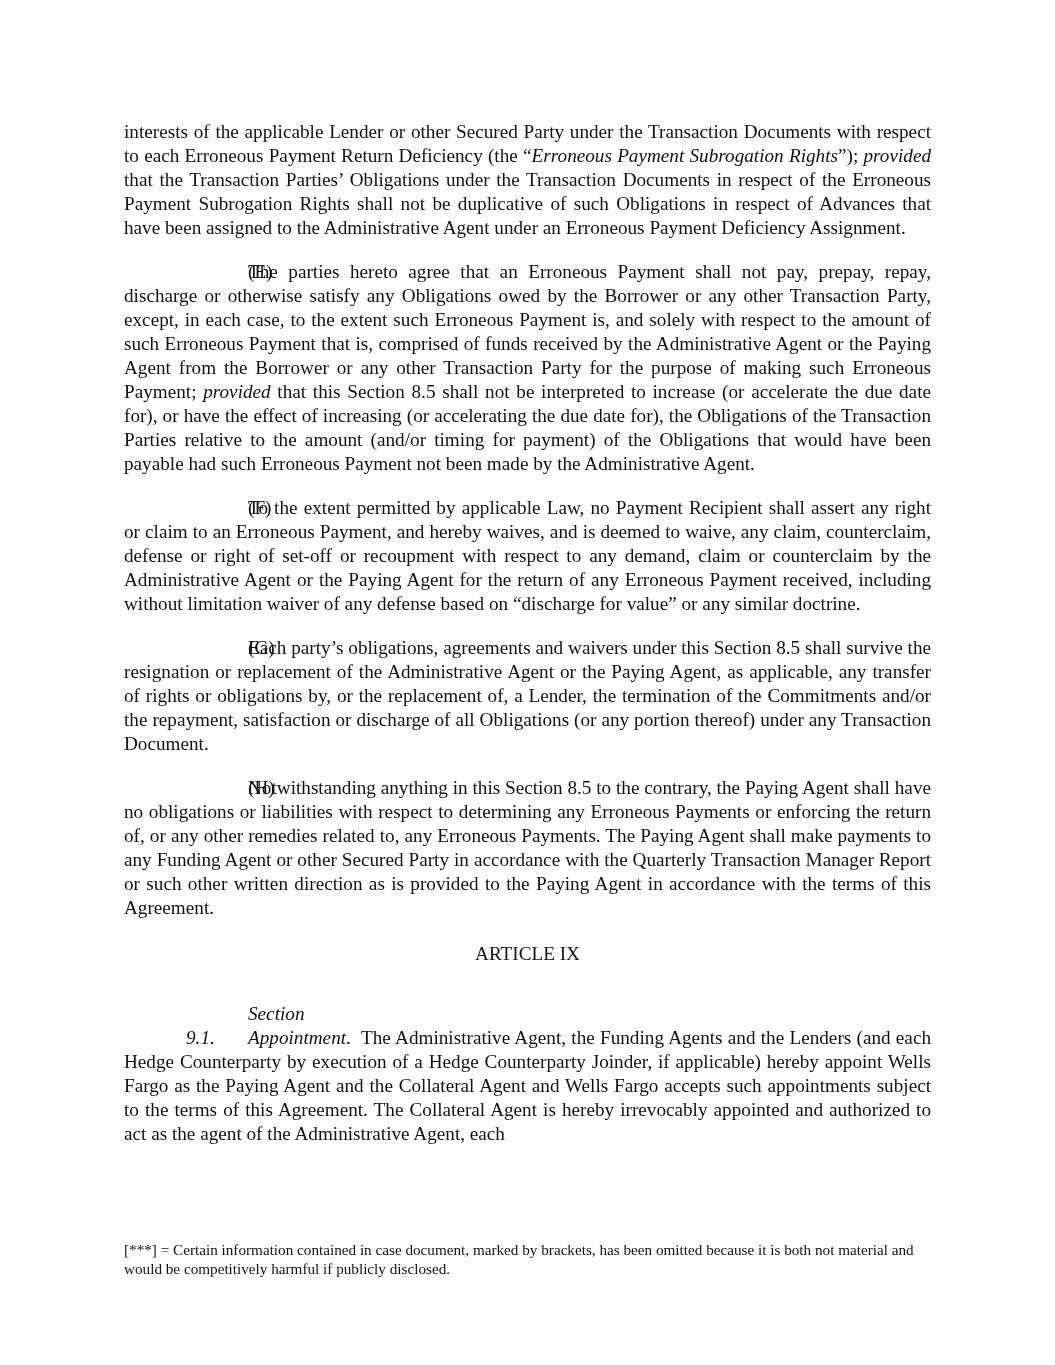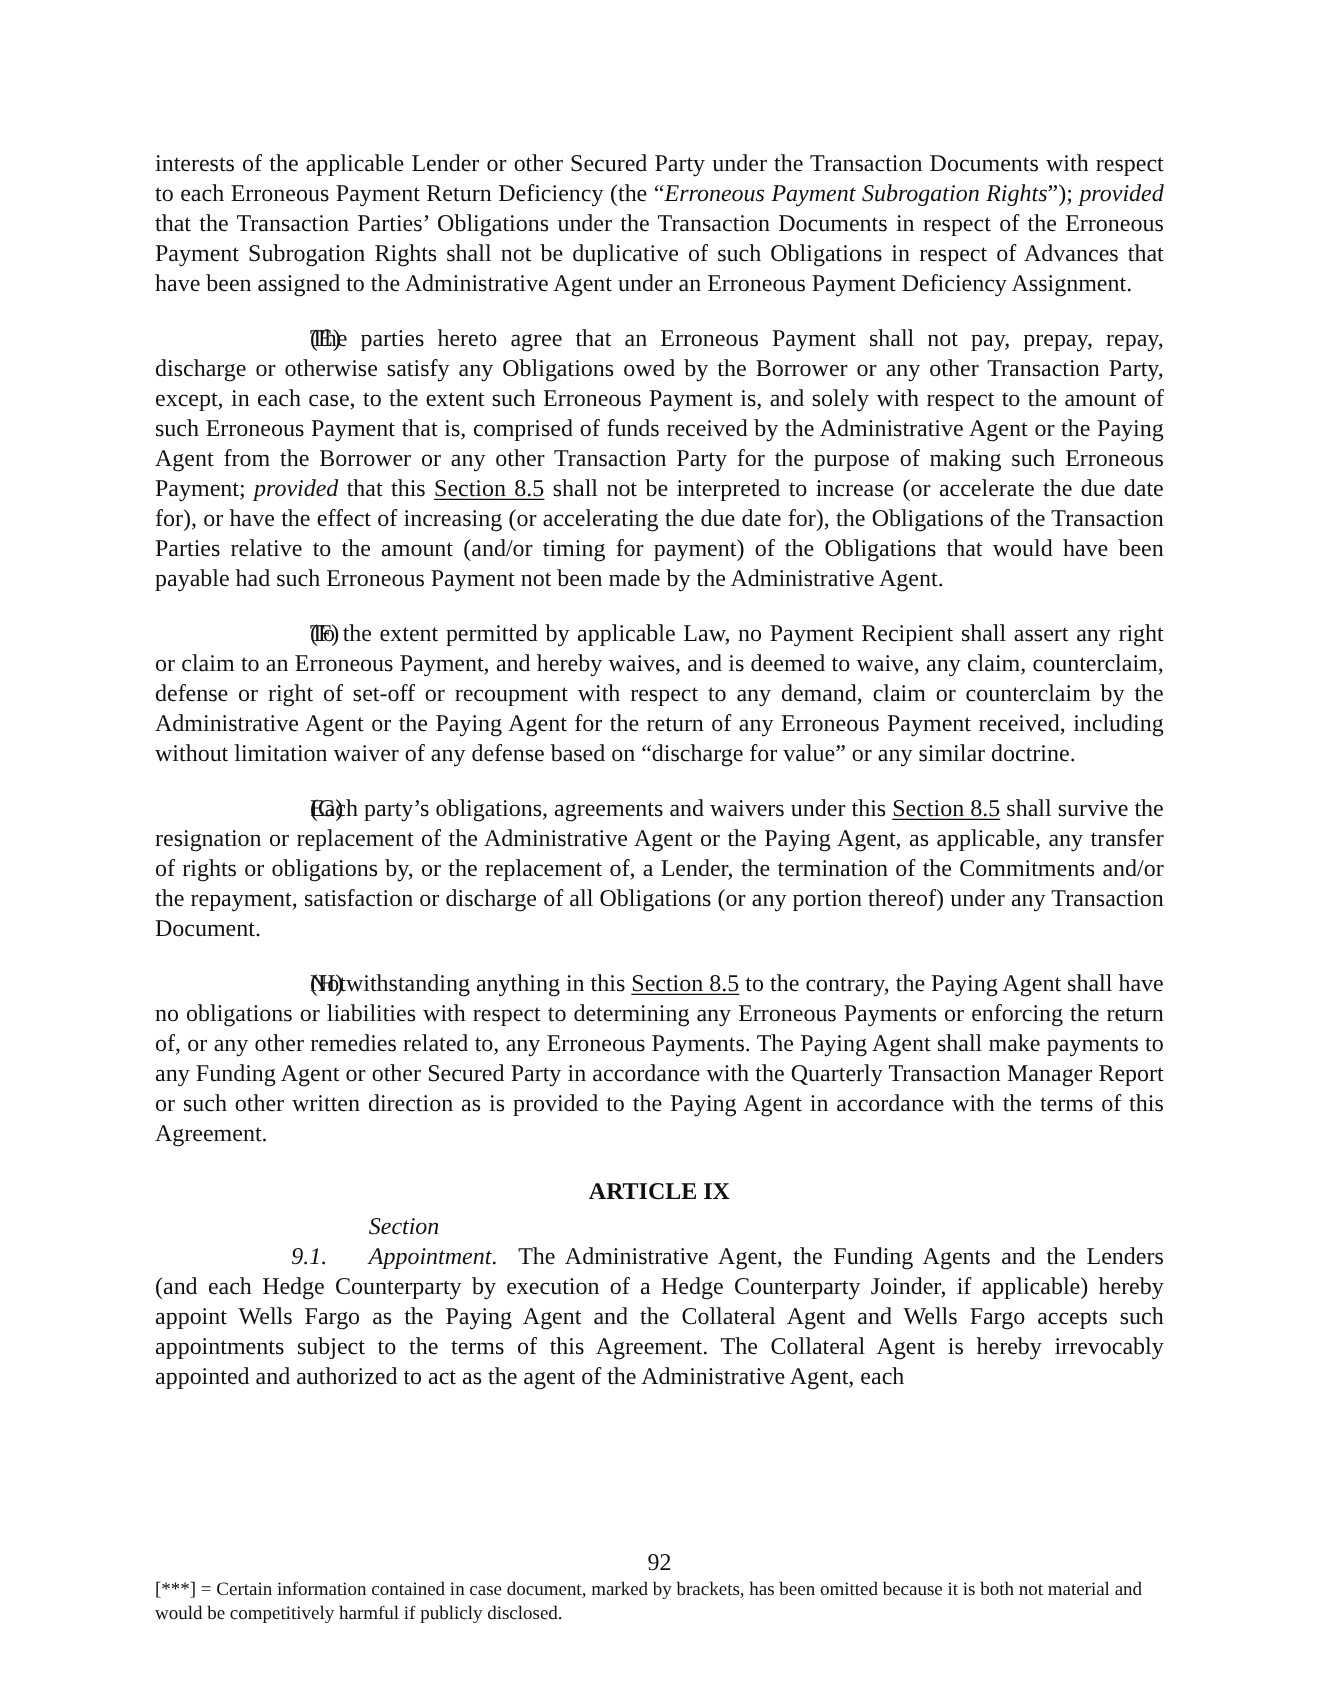--- a/index.html
+++ b/index.html
@@ -23,29 +23,29 @@
     }
     p.para {
       margin: 0 0 20px 0;
       font-size: 19.2px;
       line-height: 24px;
       text-align: justify;
       text-align-last: left;
     }
     p.indent { text-indent: 62px; }
     .tab { display: inline-block; width: 62px; }
-    .tab-sec { display: inline-block; width: 62px; margin-left: 47px; }
+    .tab-sec { display: inline-block; width: 62px; }
     .ital { font-style: italic; }
-    .uline { text-decoration: underline; text-underline-offset: 2px; }
+    .uline { text-underline-offset: 2px; }
     .article-head {
       text-align: center;
-      font-weight: bold;
+      font-weight: normal;
       font-size: 19.2px;
       line-height: 24px;
-      margin: 22px 0 4px 0;
+      margin: 22px 0 36px 0;
     }
     .article-sub {
       text-align: center;
       font-weight: bold;
       font-variant: small-caps;
       font-size: 17.5px;
       line-height: 24px;
       margin: 0 0 14px 0;
     }
     .footer {
@@ -92,15 +92,14 @@
 
   <div class="article-head">ARTICLE IX</div>
 
   <p class="para indent">
     <span class="tab-sec ital">Section 9.1.</span><span class="ital">Appointment</span><span>.</span><span>&nbsp; </span><span>The Administrative Agent, the Funding Agents and the Lenders (and each Hedge Counterparty by execution of a Hedge Counterparty Joinder, if applicable) hereby appoint Wells Fargo as the Paying Agent and the Collateral Agent and Wells Fargo accepts such appointments subject to the terms of this Agreement.  The Collateral Agent is hereby irrevocably appointed and authorized to act as the agent of the Administrative Agent, each</span>
   </p>
 
 </div>
 
 <div class="footer">
-  <div class="page-number">92</div>
   <div class="disclaimer">[***] = Certain information contained in case document, marked by brackets, has been omitted because it is both not material and would be competitively harmful if publicly disclosed.</div>
 </div>
 
 </body></html>

